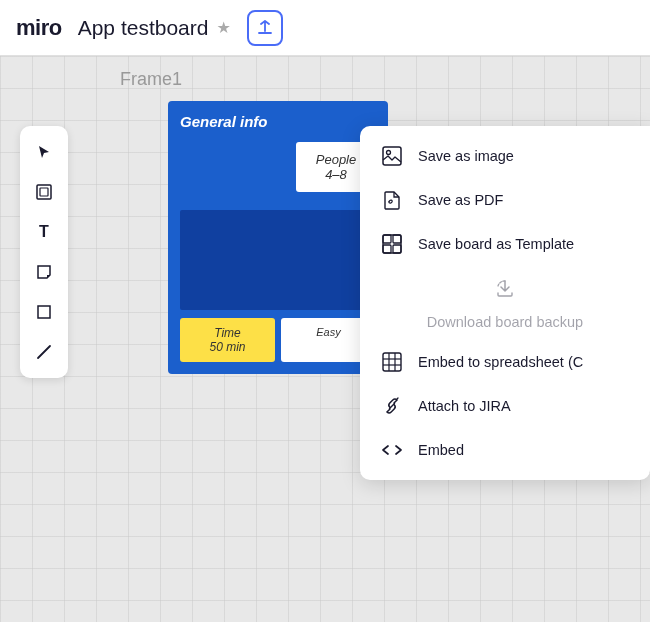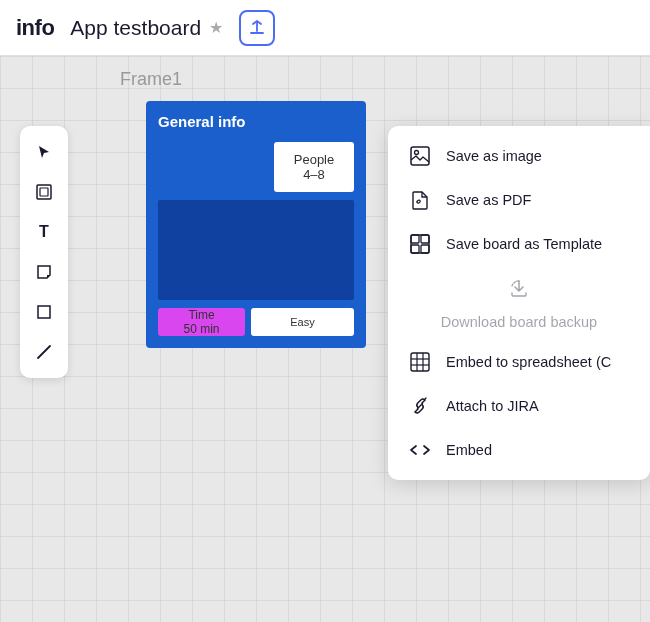--- a/index.html
+++ b/index.html
@@ -84,54 +84,56 @@
       top: 13px;
       left: 120px;
       font-size: 18px;
       color: #999;
     }
 
     
     #board-content {
       position: absolute;
       top: 45px;
-      left: 146px;
+      left: 168px;
       width: 220px;
       background: #1b5fcc;
       border-radius: 4px;
       padding: 12px;
       color: white;
+      font-style: italic;
     }
 
     #board-content-title {
       font-size: 15px;
       font-weight: 600;
       margin-bottom: 12px;
     }
 
     #sticky-people {
       background: white;
       color: #333;
       padding: 10px;
       border-radius: 3px;
       font-size: 13px;
       text-align: center;
-      margin-bottom: 8px;
+      margin-bottom: 18px;
       width: 80px;
       margin-left: auto;
     }
 
     #bottom-stickies {
       display: flex;
       gap: 6px;
     }
 
     #sticky-time {
-      background: #d946ef;
+      background: #fde047;
       color: #333;
+      padding: 8px;
       border-radius: 3px;
       font-size: 12px;
       text-align: center;
       flex: 1;
     }
 
     #sticky-easy {
       background: white;
       color: #333;
       padding: 8px;
@@ -165,21 +167,21 @@
       cursor: pointer;
       color: #333;
       font-size: 16px;
     }
 
     
     #dropdown-menu {
       position: absolute;
       top: 70px;
       right: 0;
-      width: 262px;
+      width: 290px;
       background: white;
       border-radius: 10px 0 10px 10px;
       box-shadow: 0 4px 20px rgba(0,0,0,0.15);
       padding: 8px 0;
       z-index: 100;
     }
 
     .menu-item {
       display: flex;
       align-items: center;
@@ -208,21 +210,21 @@
     .menu-label {
       font-size: 14.5px;
       color: #1a1a2e;
       font-weight: 400;
     }
   </style>
 </head>
 <body>
 
 <div id="topbar">
-  <span id="logo-text">info</span>
+  <span id="logo-text">miro</span>
   <div id="board-title-area">
     <span id="board-title">App testboard</span>
     <span id="star-icon">★</span>
     <div id="upload-btn">
       <svg width="16" height="16" viewBox="0 0 16 16" fill="none">
         <path d="M8 1v10M4 4l4-3 4 3M2 13h12" stroke="#4a6cf7" stroke-width="1.8" stroke-linecap="round" stroke-linejoin="round"></path>
       </svg>
     </div>
   </div>
 </div>

